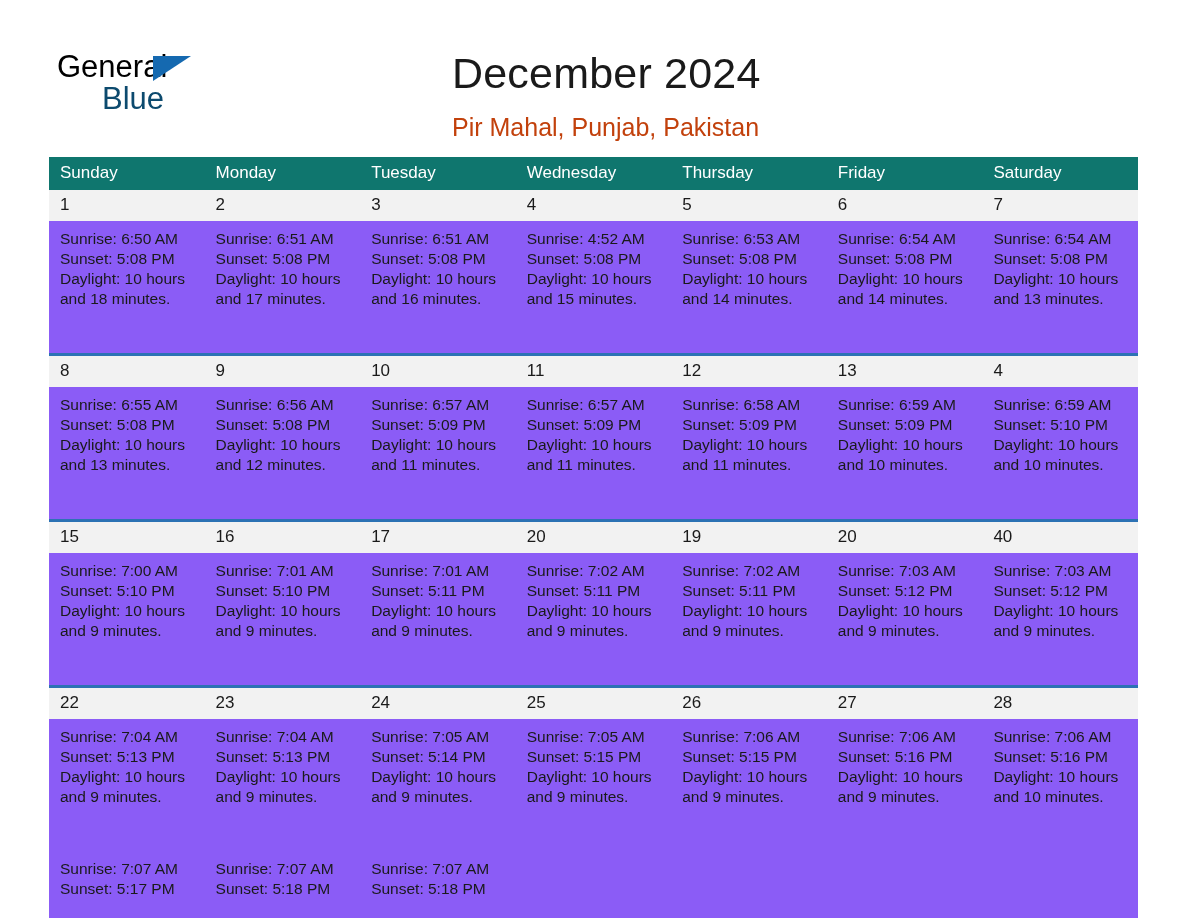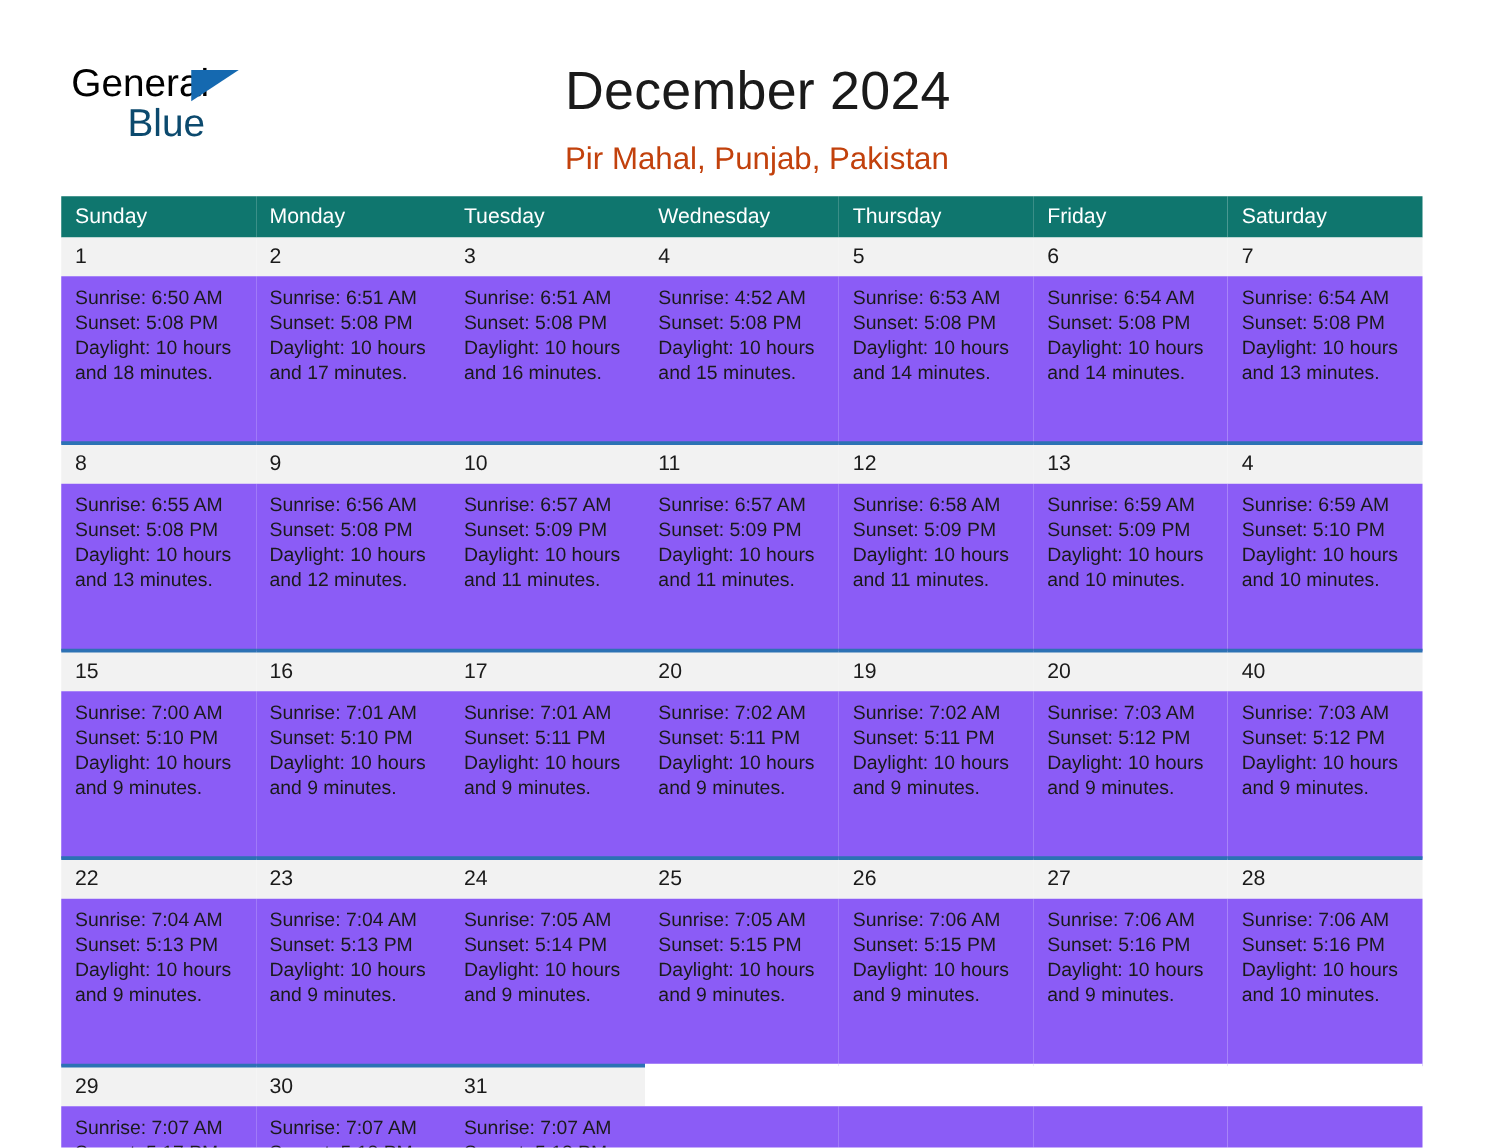--- a/index.html
+++ b/index.html
@@ -368,29 +368,20 @@
             <div class="cell-line">Sunset: 5:16 PM</div>
             <div class="cell-daylight">Daylight: 10 hours and 9 minutes.</div>
           </td>
           <td>
             <div class="cell-line">Sunrise: 7:06 AM</div>
             <div class="cell-line">Sunset: 5:16 PM</div>
             <div class="cell-daylight">Daylight: 10 hours and 10 minutes.</div>
           </td>
         </tr>
 
-        <tr class="daynum-row">
-          <td>29</td>
-          <td>30</td>
-          <td>31</td>
-          <td class="empty"></td>
-          <td class="empty"></td>
-          <td class="empty"></td>
-          <td class="empty"></td>
-        </tr>
         <tr class="detail-row">
           <td>
             <div class="cell-line">Sunrise: 7:07 AM</div>
             <div class="cell-line">Sunset: 5:17 PM</div>
 
           </td>
           <td>
             <div class="cell-line">Sunrise: 7:07 AM</div>
             <div class="cell-line">Sunset: 5:18 PM</div>
 

